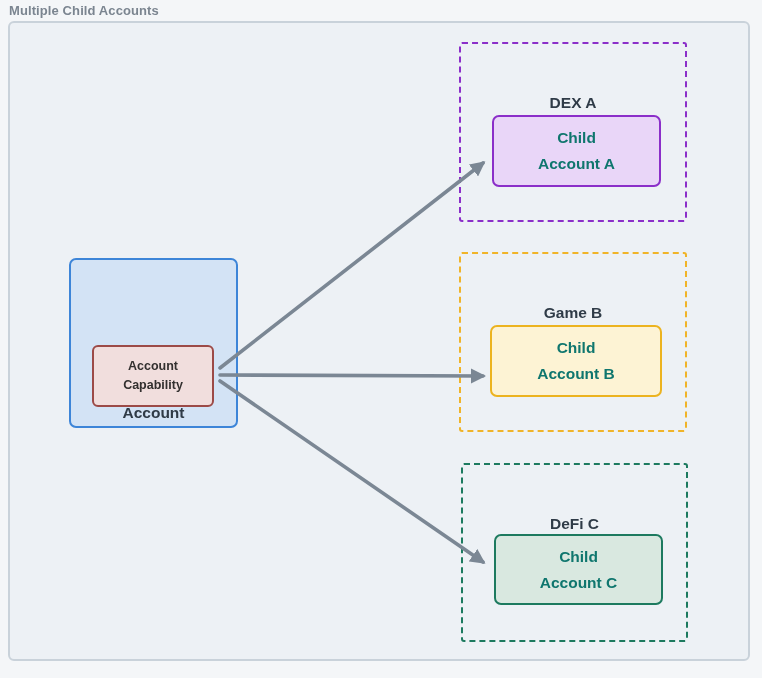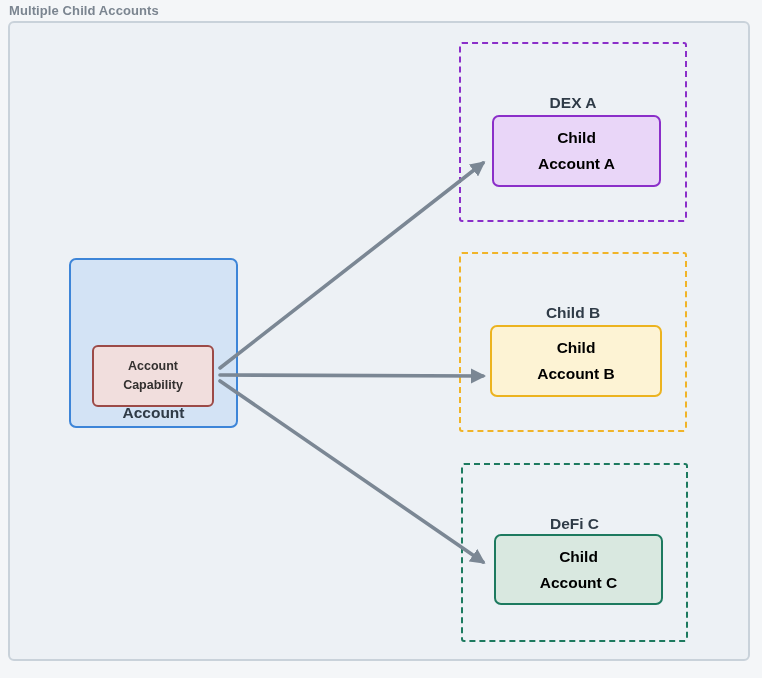--- a/index.html
+++ b/index.html
@@ -65,21 +65,21 @@
   }
   .group-label {
     position: absolute; top: 26px; left: 0; width: 100%;
     text-align: center; font-size: 15.5px; font-weight: 700;
     color: #2f3b47;
     margin-top: 24px;
   }
   .child-box {
     border-radius: 7px;
     font-size: 15.5px; font-weight: 700; line-height: 26px;
-    color: #000000;
+    color: #0f766e;
   }
 
   .group-a { left: 459px; top: 42px;  width: 228px; height: 180px; border: 2px dashed #8b2fc9; }
   .child-a { left: 492px; top: 115px; width: 169px; height: 72px;  background: #e9d6f8; border: 2px solid #8b2fc9; }
 
   .group-b { left: 459px; top: 252px; width: 228px; height: 180px; border: 2px dashed #f0b429; }
   .child-b { left: 490px; top: 325px; width: 172px; height: 72px;  background: #fdf3d4; border: 2px solid #ecb31f; }
 
   .group-c { left: 461px; top: 463px; width: 227px; height: 179px; border: 2px dashed #1d7a5f; }
   .child-c { left: 494px; top: 534px; width: 169px; height: 71px;  background: #d9e8e0; border: 2px solid #1d7a5f; }
@@ -107,21 +107,21 @@
   <div class="node capability-box">Account
 Capability</div>
 
   <div class="group group-a">
     <div class="group-label">DEX A</div>
   </div>
   <div class="node child-box child-a">Child
 Account A</div>
 
   <div class="group group-b">
-    <div class="group-label">Child B</div>
+    <div class="group-label">Game B</div>
   </div>
   <div class="node child-box child-b">Child
 Account B</div>
 
   <div class="group group-c">
     <div class="group-label">DeFi C</div>
   </div>
   <div class="node child-box child-c">Child
 Account C</div>
 

